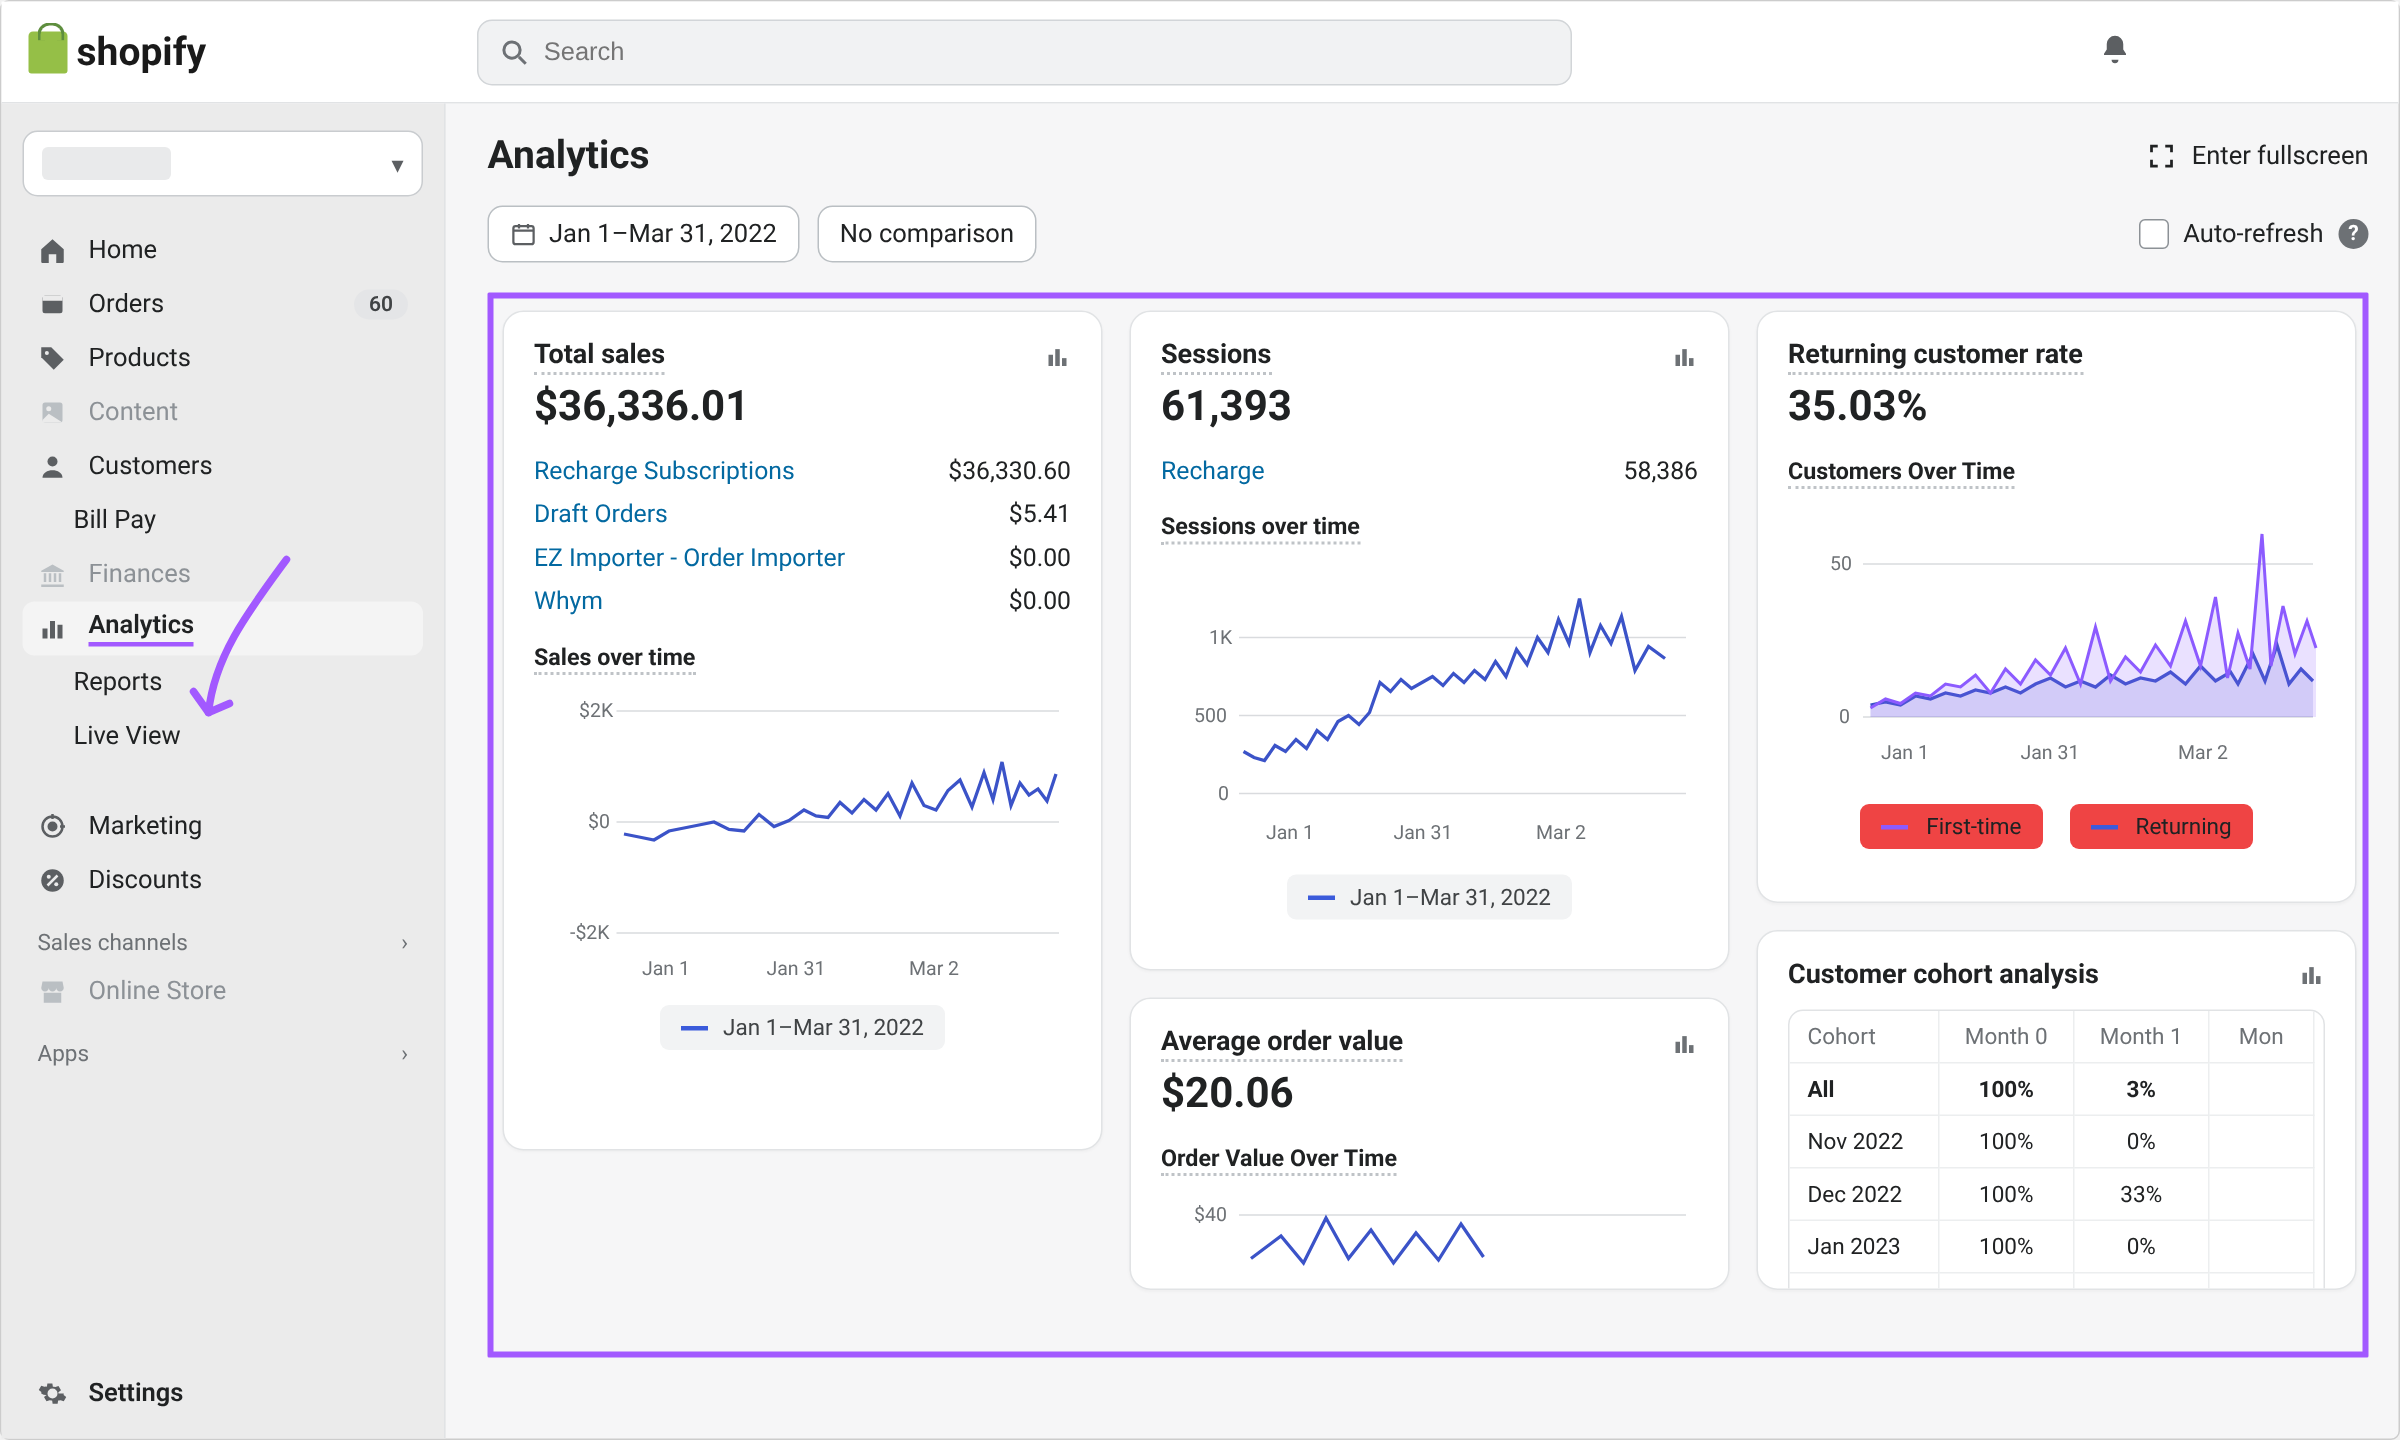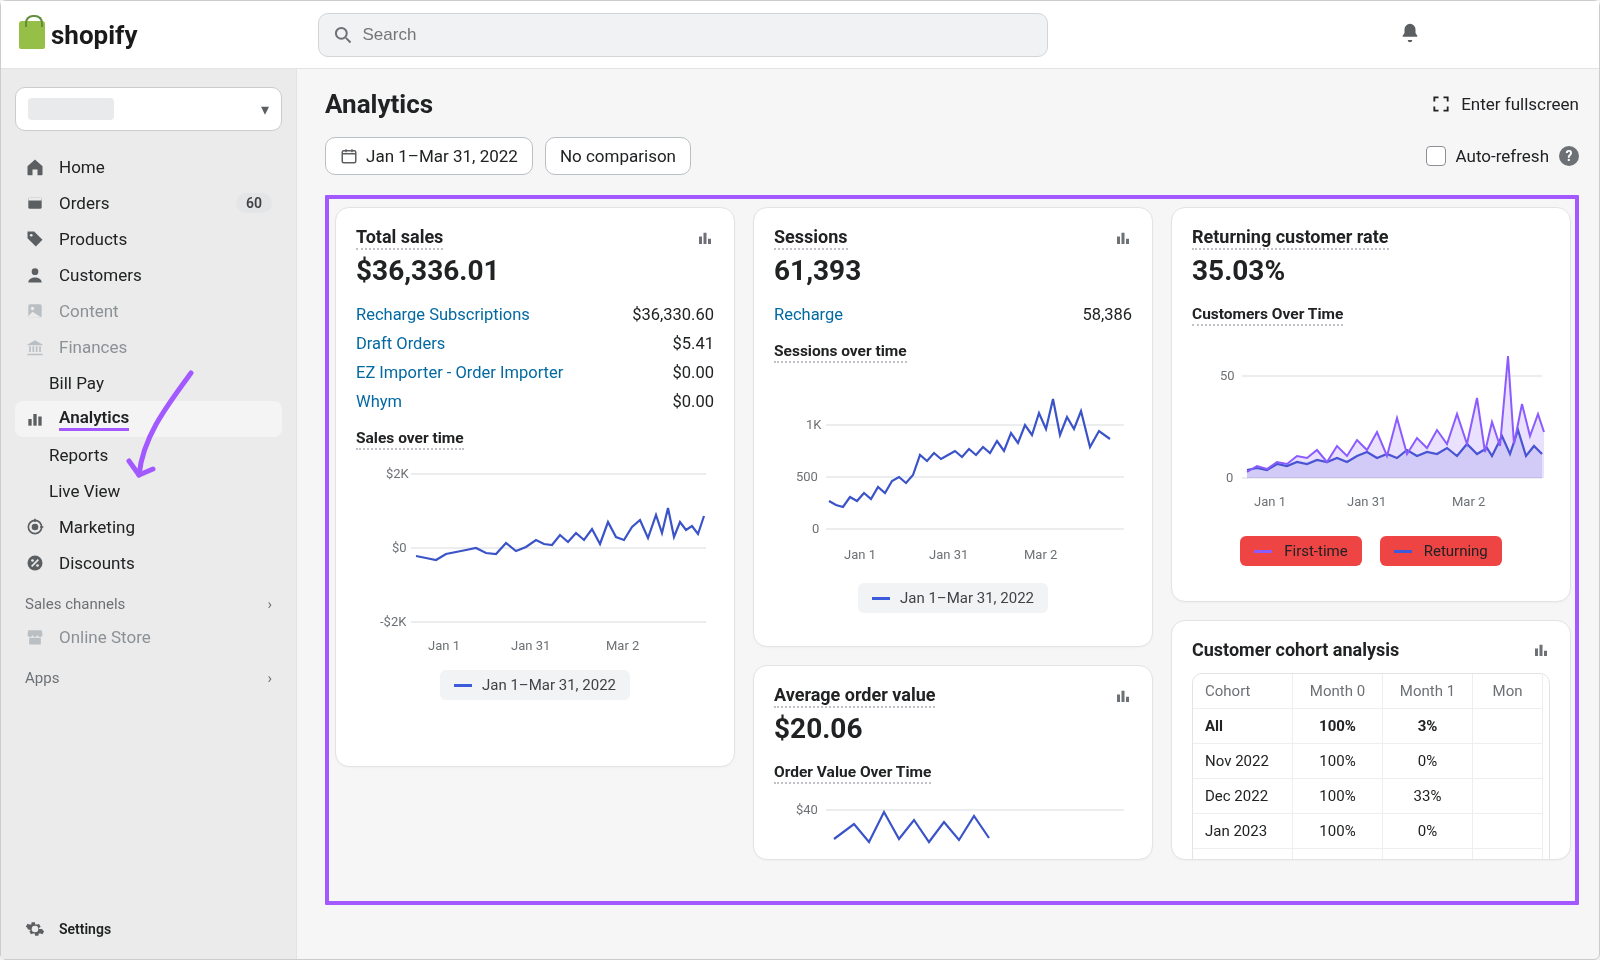--- a/index.html
+++ b/index.html
@@ -23,21 +23,21 @@
 .store-select .ph { flex:0 0 86px; height:22px; background:#e9eaeb; border-radius:4px;}
 .store-select .chev { margin-left:auto; color:#5c5f62;}
 .nav-item { display:flex; align-items:center; gap:14px; height:36px; padding:0 10px; border-radius:8px; font-size:17px; color:#202223; cursor:pointer;}
 .nav-item.muted { color:#8c9196; }
 .nav-item.active { background:#f4f4f4; font-weight:600;}
 .nav-item .badge { margin-left:auto; background:#e4e5e7; color:#404345; font-size:14px; font-weight:600; padding:2px 10px; border-radius:12px;}
 .nav-sub { padding-left:34px; }
 .nav-section-label { font-size:15px; color:#6d7175; padding:14px 10px 6px 10px; display:flex; align-items:center; justify-content:space-between;}
 .nav-section-label .chev { color:#6d7175; }
 .spacer { flex:1; }
-.settings { display:flex; align-items:center; gap:14px; height:40px; padding:0 10px; font-size:14px; font-weight:600;}
+.settings { display:flex; align-items:center; gap:14px; height:40px; padding:0 10px; font-size:17px; font-weight:600;}
 .underline-purple { border-bottom: 3px solid #a259ff; padding-bottom:1px;}
 .arrow-overlay { position:absolute; left:120px; top:298px; pointer-events:none;}
 
 
 .main { flex:1; padding: 20px 20px 0 28px; overflow:hidden; position:relative;}
 .page-header { display:flex; align-items:center; justify-content:space-between; margin-bottom:18px;}
 .page-title { font-size:26px; font-weight:700; }
 .fullscreen { display:flex; align-items:center; gap:10px; font-size:17px; color:#202223;}
 .controls { display:flex; align-items:center; gap:12px; margin-bottom:20px;}
 .btn { display:flex; align-items:center; gap:8px; background:#fff; border:1px solid #babfc3; border-radius:10px; padding:8px 14px; font-size:17px; color:#202223;}
@@ -128,59 +128,59 @@
         <span>Orders</span>
         <span class="badge">60</span>
       </div>
       <div class="nav-item">
         <svg class="icon" viewBox="0 0 24 24" fill="#5c5f62">
             <path d="M3 3h8l10 10-8 8L3 11z"></path>
             <circle cx="7.5" cy="7.5" r="1.6" fill="#ebebeb"></circle>
           </svg>
         <span>Products</span>
       </div>
-      <div class="nav-item">
-        <svg class="icon" viewBox="0 0 24 24" fill="#5c5f62">
-            <circle cx="12" cy="8" r="4"></circle>
-            <path d="M4 21c0-4 4-6 8-6s8 2 8 6z"></path>
-          </svg>
-        <span>Customers</span>
-      </div>
       <div class="nav-item muted">
         <svg class="icon" viewBox="0 0 24 24" fill="#babfc3">
             <rect x="4" y="4" width="16" height="16" rx="2"></rect>
             <circle cx="9" cy="9" r="2" fill="#ebebeb"></circle>
             <path d="M4 18l5-5 11 7H4z" fill="#ebebeb"></path>
           </svg>
         <span>Content</span>
       </div>
+      <div class="nav-item">
+        <svg class="icon" viewBox="0 0 24 24" fill="#5c5f62">
+            <circle cx="12" cy="8" r="4"></circle>
+            <path d="M4 21c0-4 4-6 8-6s8 2 8 6z"></path>
+          </svg>
+        <span>Customers</span>
+      </div>
+      <div class="nav-item nav-sub">
+        <span>Bill Pay</span>
+      </div>
       <div class="nav-item muted">
         <svg class="icon" viewBox="0 0 24 24" fill="#babfc3">
             <path d="M3 9l9-5 9 5v1H3zM5 11h2v7H5zm4 0h2v7H9zm4 0h2v7h-2zm4 0h2v7h-2zM3 20h18v2H3z"></path>
           </svg>
         <span>Finances</span>
       </div>
-      <div class="nav-item nav-sub">
-        <span>Bill Pay</span>
-      </div>
       <div class="nav-item active">
         <svg class="icon" viewBox="0 0 24 24" fill="#5c5f62">
             <rect x="4" y="12" width="4" height="8"></rect>
             <rect x="10" y="6" width="4" height="14"></rect>
             <rect x="16" y="9" width="4" height="11"></rect>
           </svg>
         <span class="underline-purple">Analytics</span>
       </div>
       <div class="nav-item nav-sub">
         <span>Reports</span>
       </div>
       <div class="nav-item nav-sub">
         <span>Live View</span>
       </div>
-      <div class="nav-item" style="margin-top:0">
+      <div class="nav-item" style="margin-top:24px">
         <svg class="icon" viewBox="0 0 24 24" fill="none" stroke="#5c5f62" stroke-width="2">
             <circle cx="12" cy="12" r="8"></circle>
             <circle cx="12" cy="12" r="3" fill="#5c5f62"></circle>
             <path d="M12 2v4M22 12h-4"></path>
           </svg>
         <span>Marketing</span>
       </div>
       <div class="nav-item">
         <svg class="icon" viewBox="0 0 24 24" fill="#5c5f62">
             <circle cx="12" cy="12" r="9"></circle>

